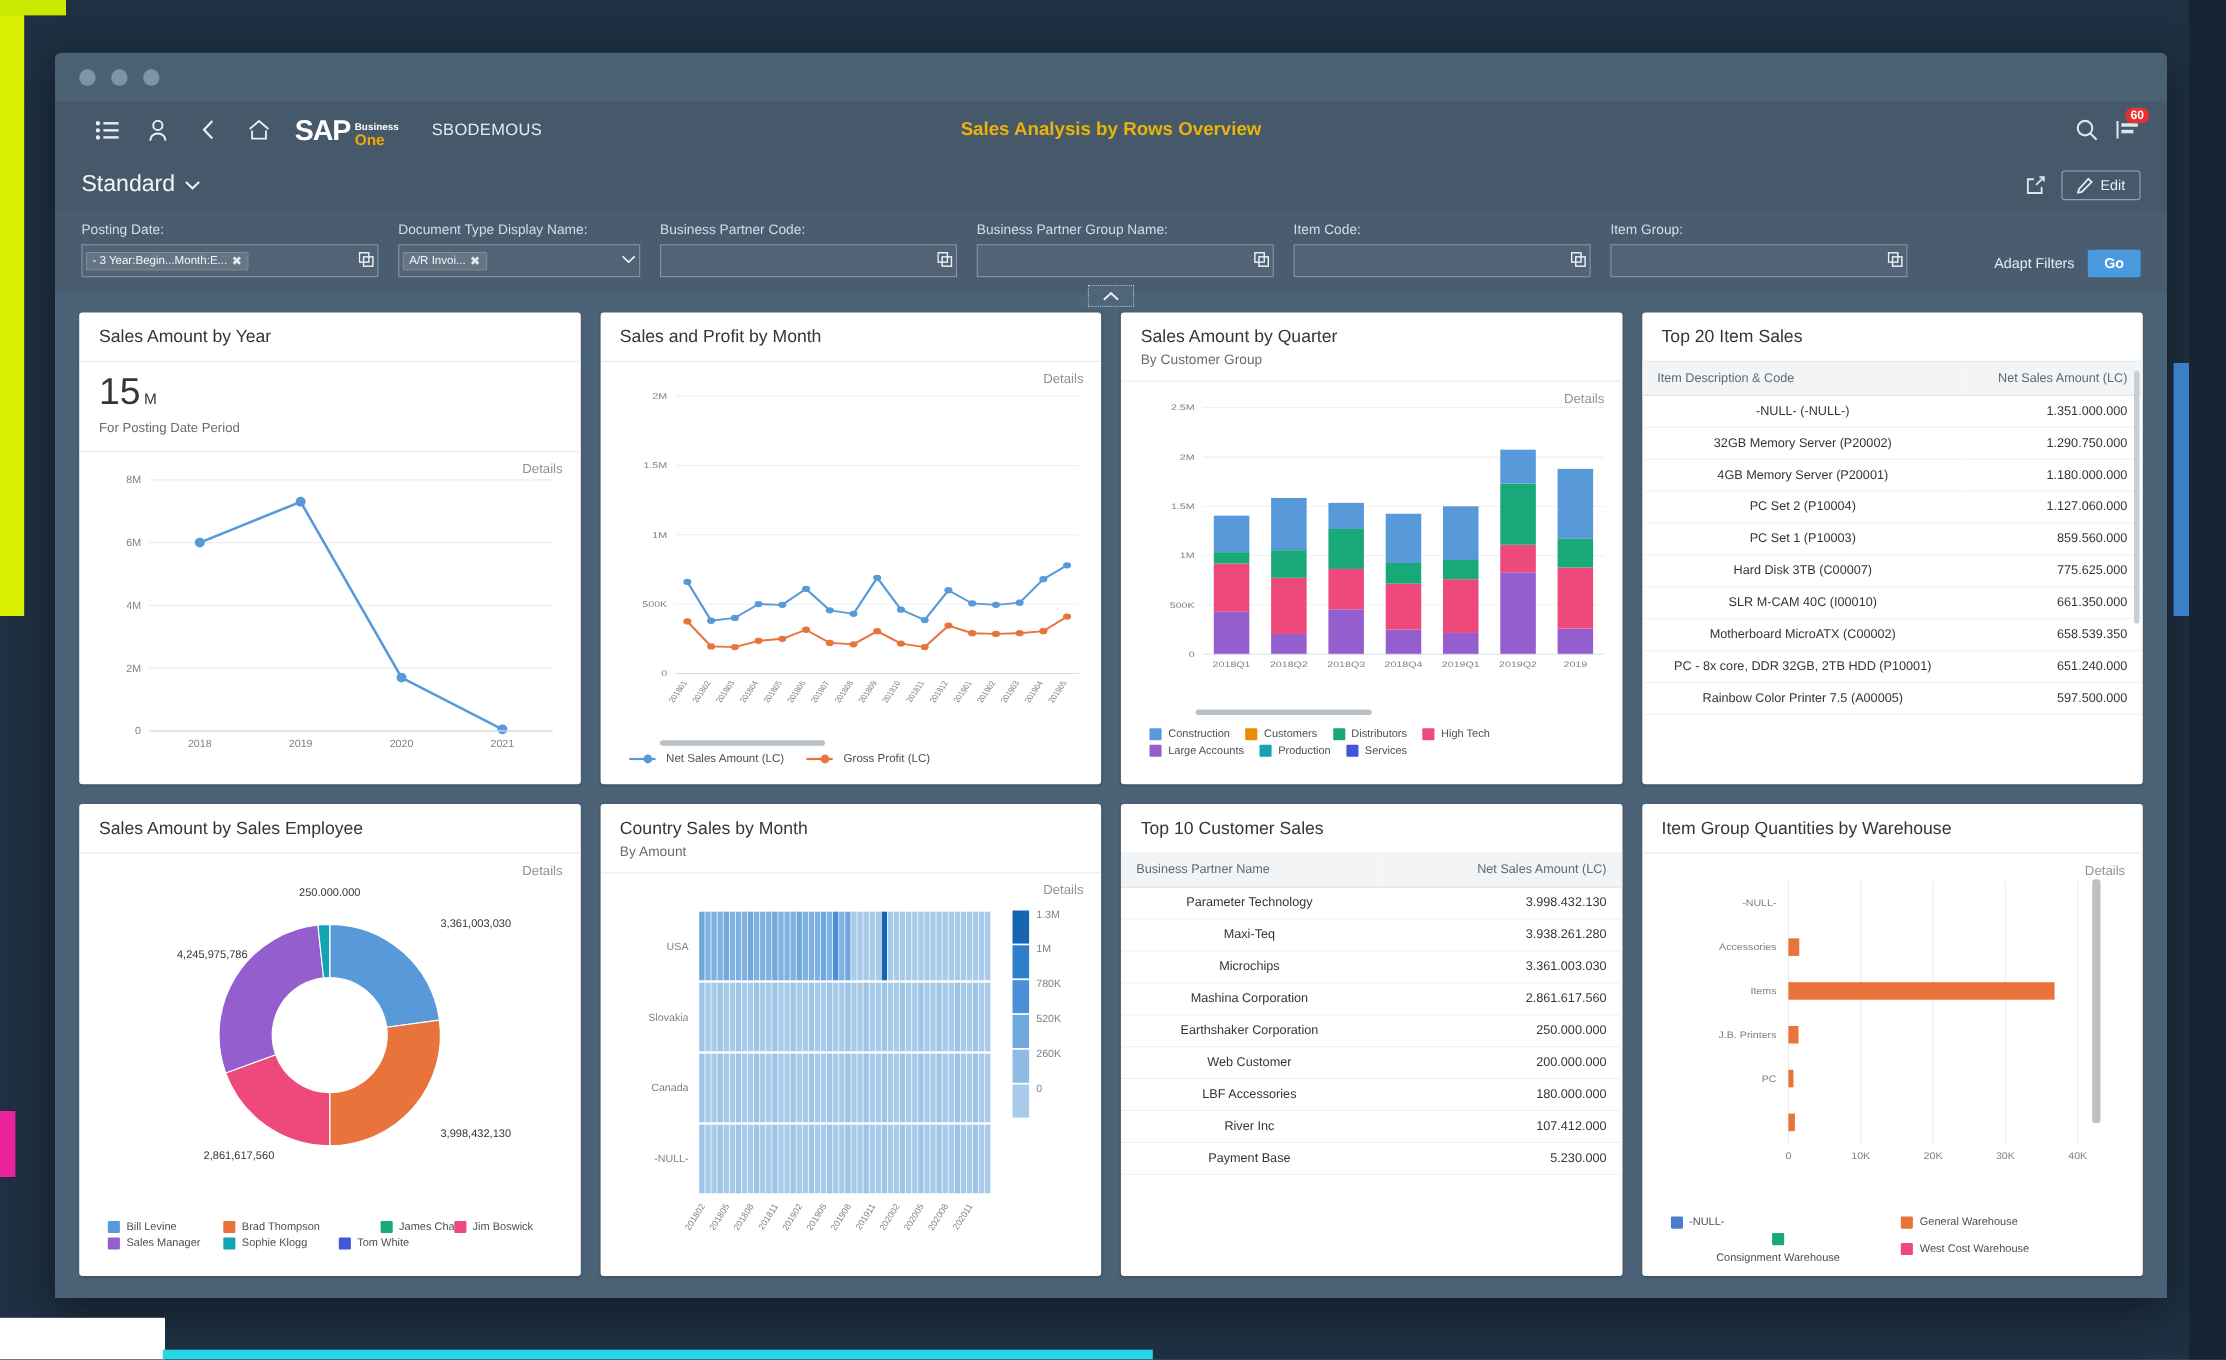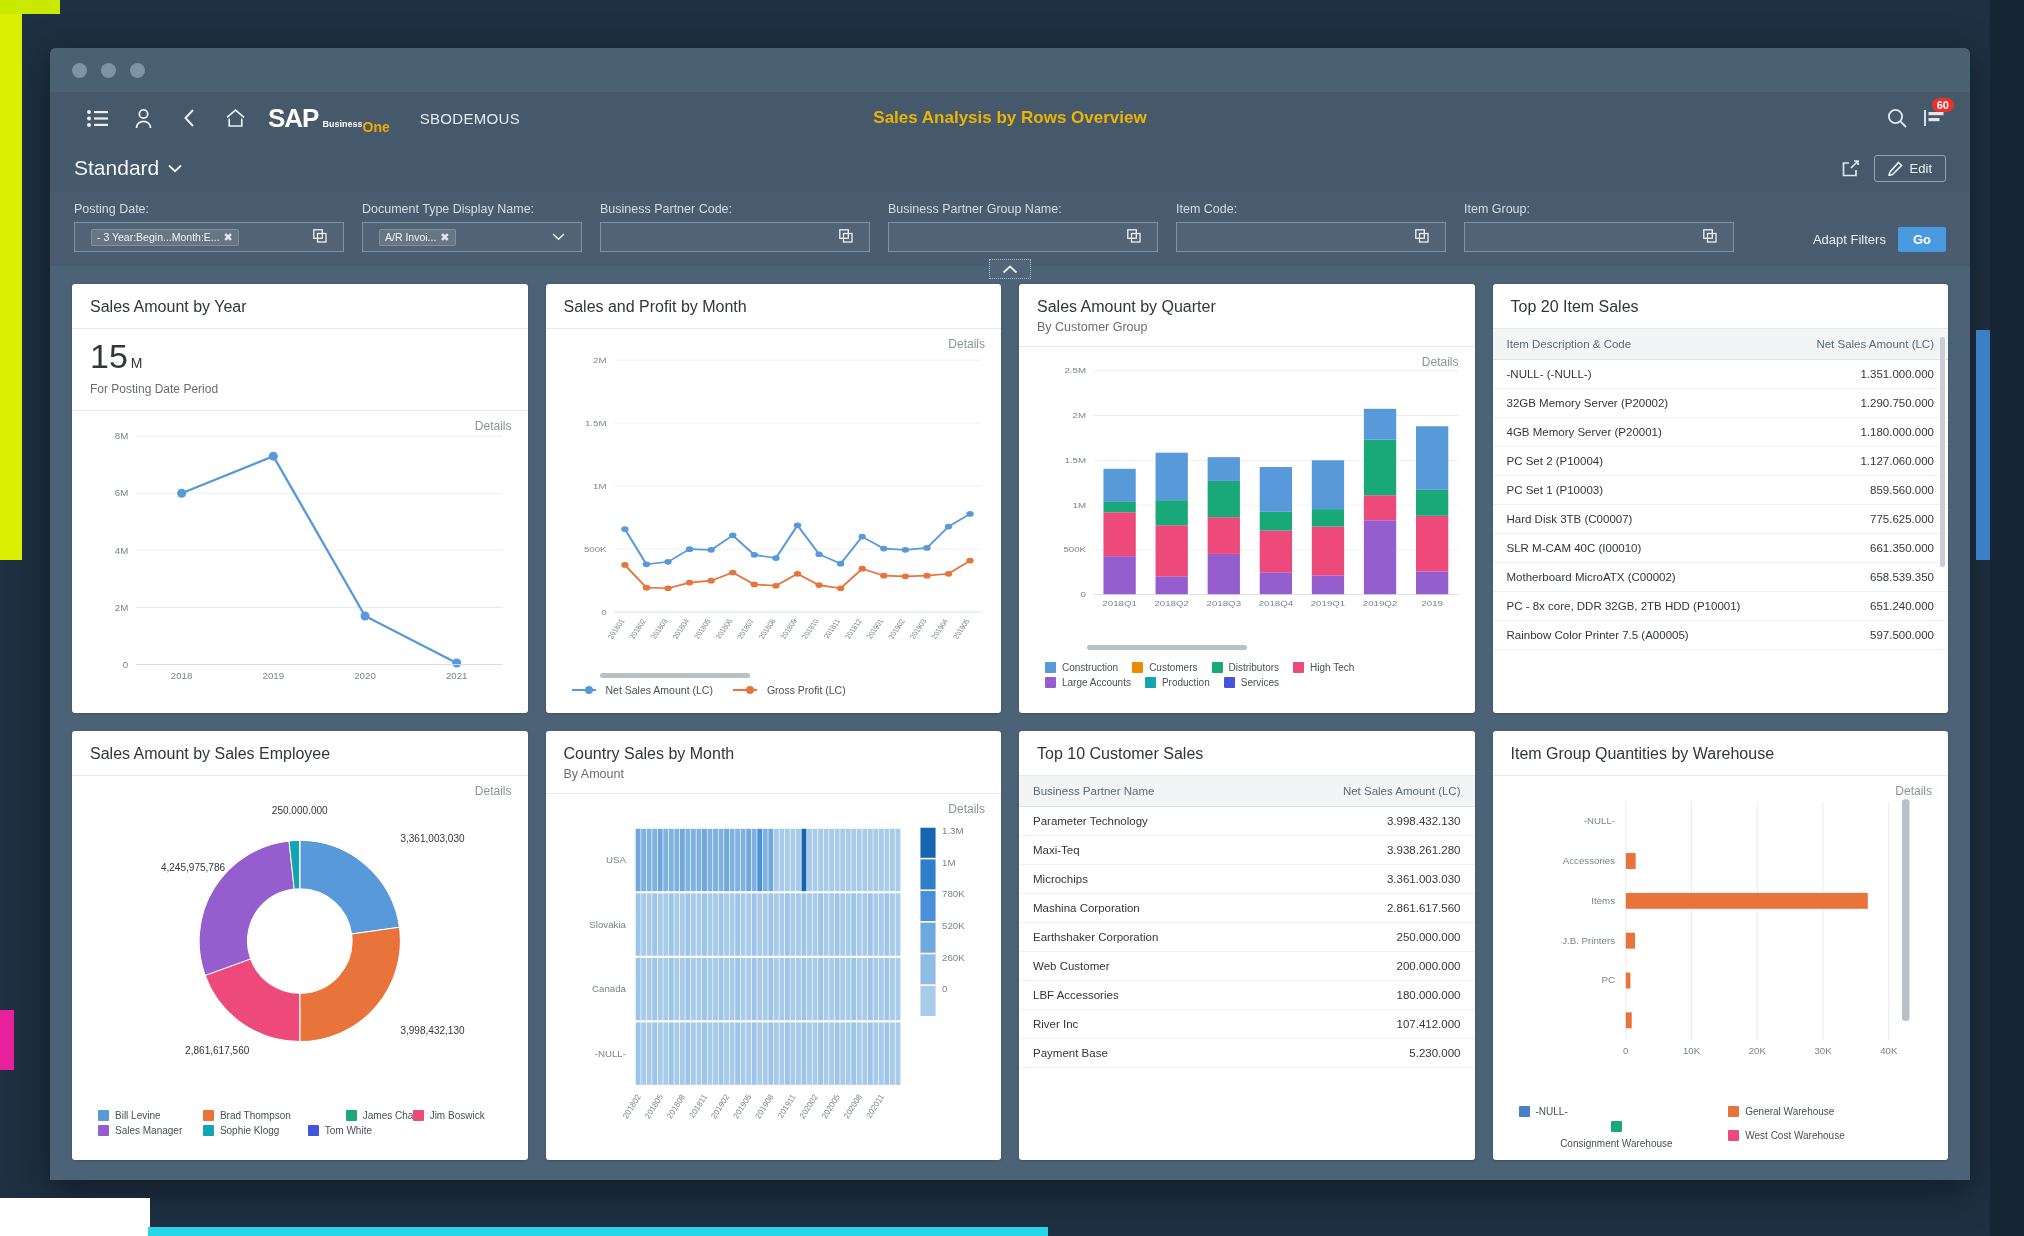--- a/index.html
+++ b/index.html
@@ -71,21 +71,21 @@
   }
   .hicon svg { display: block; }
   .sap-logo {
     display: inline-flex; align-items: flex-end; gap: 4px;
     margin-left: 10px; margin-right: 30px; user-select: none;
   }
   .sap-logo .sap {
     font-weight: 800; font-size: 26px; color: #ffffff; letter-spacing: -1px;
     font-family: "Liberation Sans", sans-serif;
   }
-  .sap-logo .biz { display: flex; flex-direction: row; line-height: 1; }
+  .sap-logo .biz { display: flex; flex-direction: column; line-height: 1; }
   .sap-logo .biz .b1 { font-size: 9px; color: #fff; font-weight: 700; }
   .sap-logo .biz .b2 { font-size: 14px; color: #f0ab00; font-weight: 800; }
   .sys-name { color: #e3eaf0; font-size: 15px; letter-spacing: .3px; }
   .page-title {
     position: absolute; left: 0; right: 0; text-align: center;
     color: #eab308; font-size: 17px; font-weight: 700; pointer-events: none;
   }
   .hright { margin-left: auto; display: flex; align-items: center; gap: 14px; position: relative; z-index: 2; }
   .badge {
     position: absolute; top: -9px; right: -8px;
@@ -109,21 +109,21 @@
 
   
   .filter-bar {
     background: #4a5d70; padding: 10px 24px 14px 24px;
     display: flex; align-items: flex-end; gap: 18px; position: relative;
   }
   .filter-field { flex: 0 0 auto; }
   .filter-label { color: #d3dde5; font-size: 12.5px; margin-bottom: 6px; }
   .filter-input {
     height: 30px; border: 1px solid #8094a6; background: rgba(255,255,255,.04);
-    display: flex; align-items: center; padding: 0 16px; gap: 6px;
+    display: flex; align-items: center; padding: 0 3px; gap: 6px;
     color: #eef3f7; font-size: 11.5px; position: relative;
   }
   .token {
     background: rgba(255,255,255,.12); border: 1px solid rgba(255,255,255,.18);
     border-radius: 2px; padding: 1px 5px; font-size: 10.5px; color: #f2f6f9;
     display: inline-flex; align-items: center; gap: 4px; white-space: nowrap;
   }
   .token .x { font-size: 11px; opacity: .9; }
   .fi-right { margin-left: auto; display: flex; align-items: center; color: #cfdbe4; }
   .adapt-filters { color: #e6edf3; font-size: 13px; cursor: pointer; margin-right: 12px; }
@@ -175,20 +175,21 @@
   
   .tbl { width: 100%; border-collapse: collapse; font-size: 12px; }
   .tbl thead th {
     background: #f2f4f6; color: #5b6b78; font-weight: 400; font-size: 11.5px;
     text-align: left; padding: 9px 14px; border-bottom: 1px solid #dfe4e8;
   }
   .tbl thead th.num { text-align: right; }
   .tbl tbody td {
     padding: 8px 14px; border-bottom: 1px solid #eef1f3; color: #32363a; font-size: 11.5px;
     white-space: nowrap;
+    text-align: center;
   }
   .tbl tbody td.num { text-align: right; }
   .tbl-wrap { position: relative; flex: 1; overflow: hidden; }
   .tbl-scroll { position: absolute; right: 3px; top: 8px; width: 5px; height: 230px; background: #c8cfd4; border-radius: 3px; }
 
   .legend { display: flex; flex-wrap: wrap; gap: 4px 14px; padding: 6px 10px 8px 14px; }
   .legend-item { display: flex; align-items: center; gap: 6px; font-size: 10px; color: #4a5055; white-space: nowrap; }
   .swatch { width: 11px; height: 11px; border-radius: 1px; flex: none; }
   .legend-line { display: flex; align-items: center; gap: 5px; font-size: 10.5px; color: #4a5055; }
   .ll-bar { width: 24px; height: 2px; }

